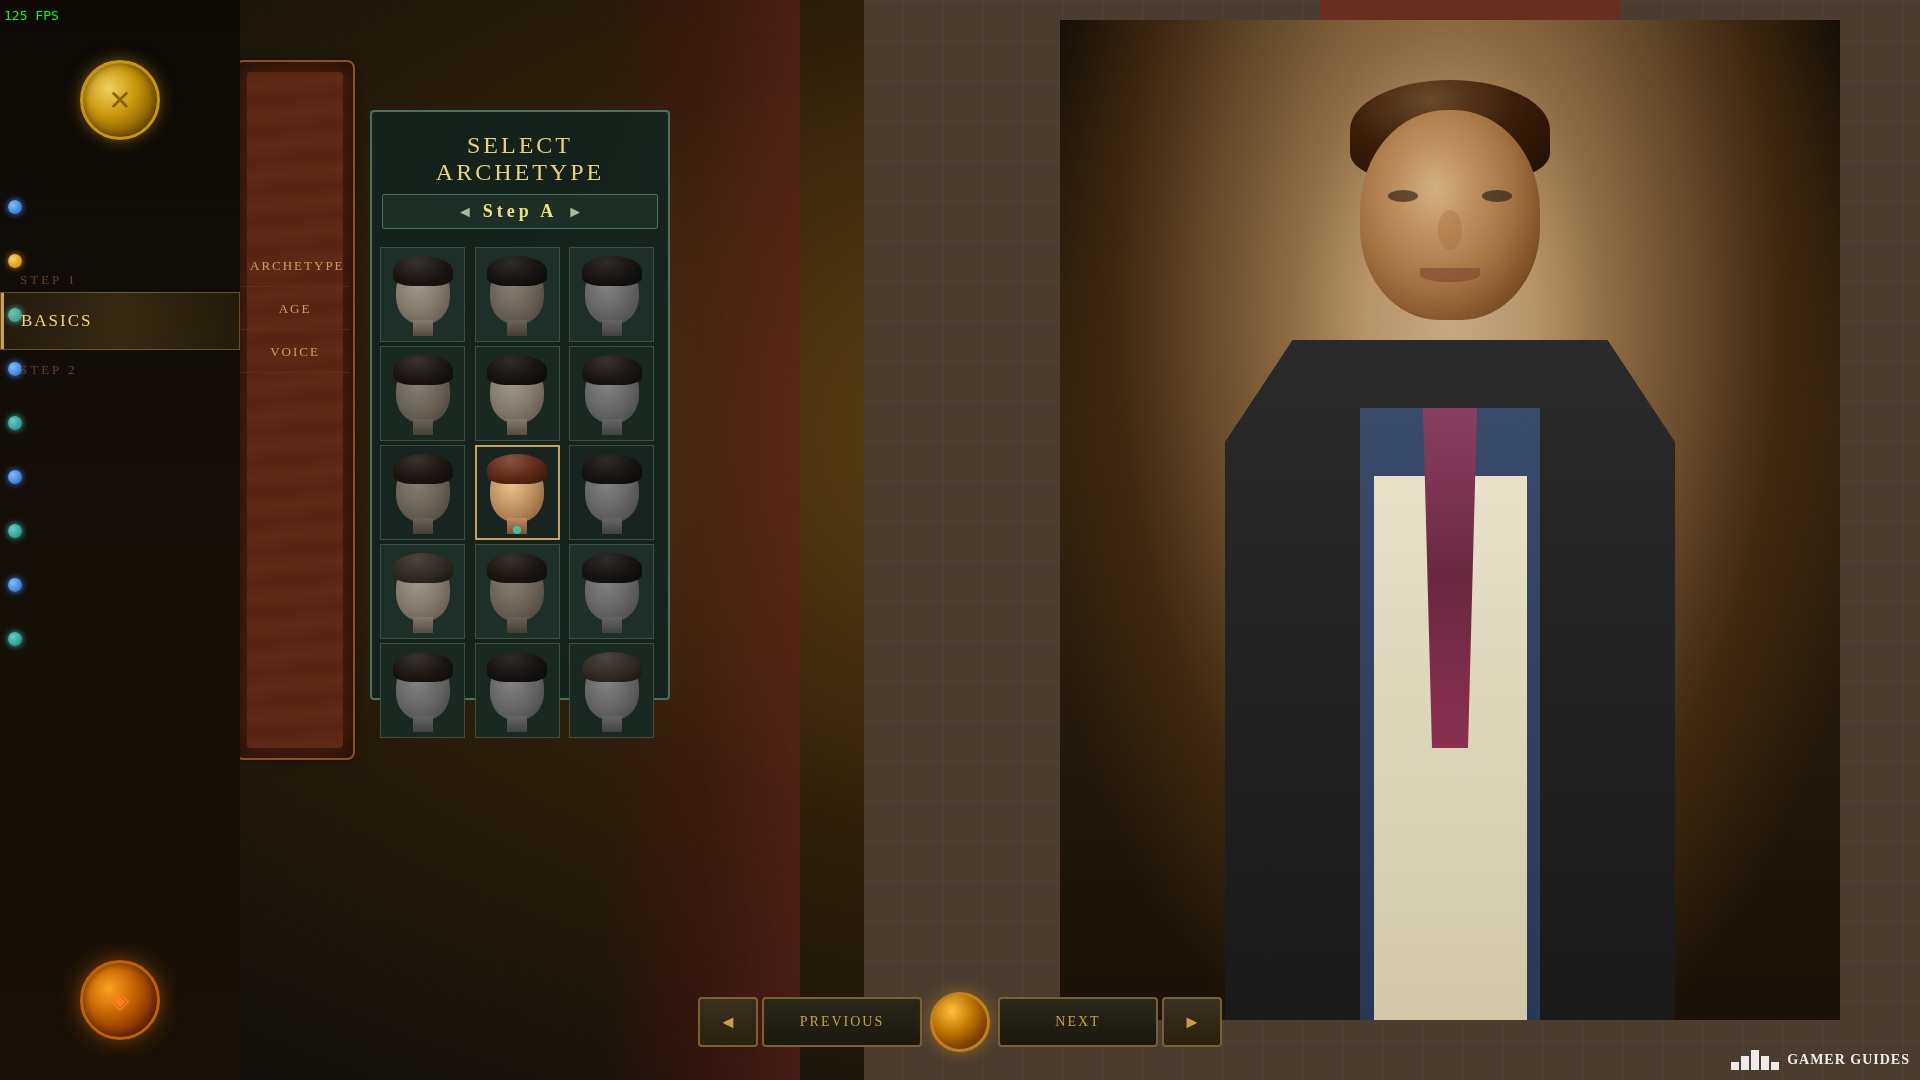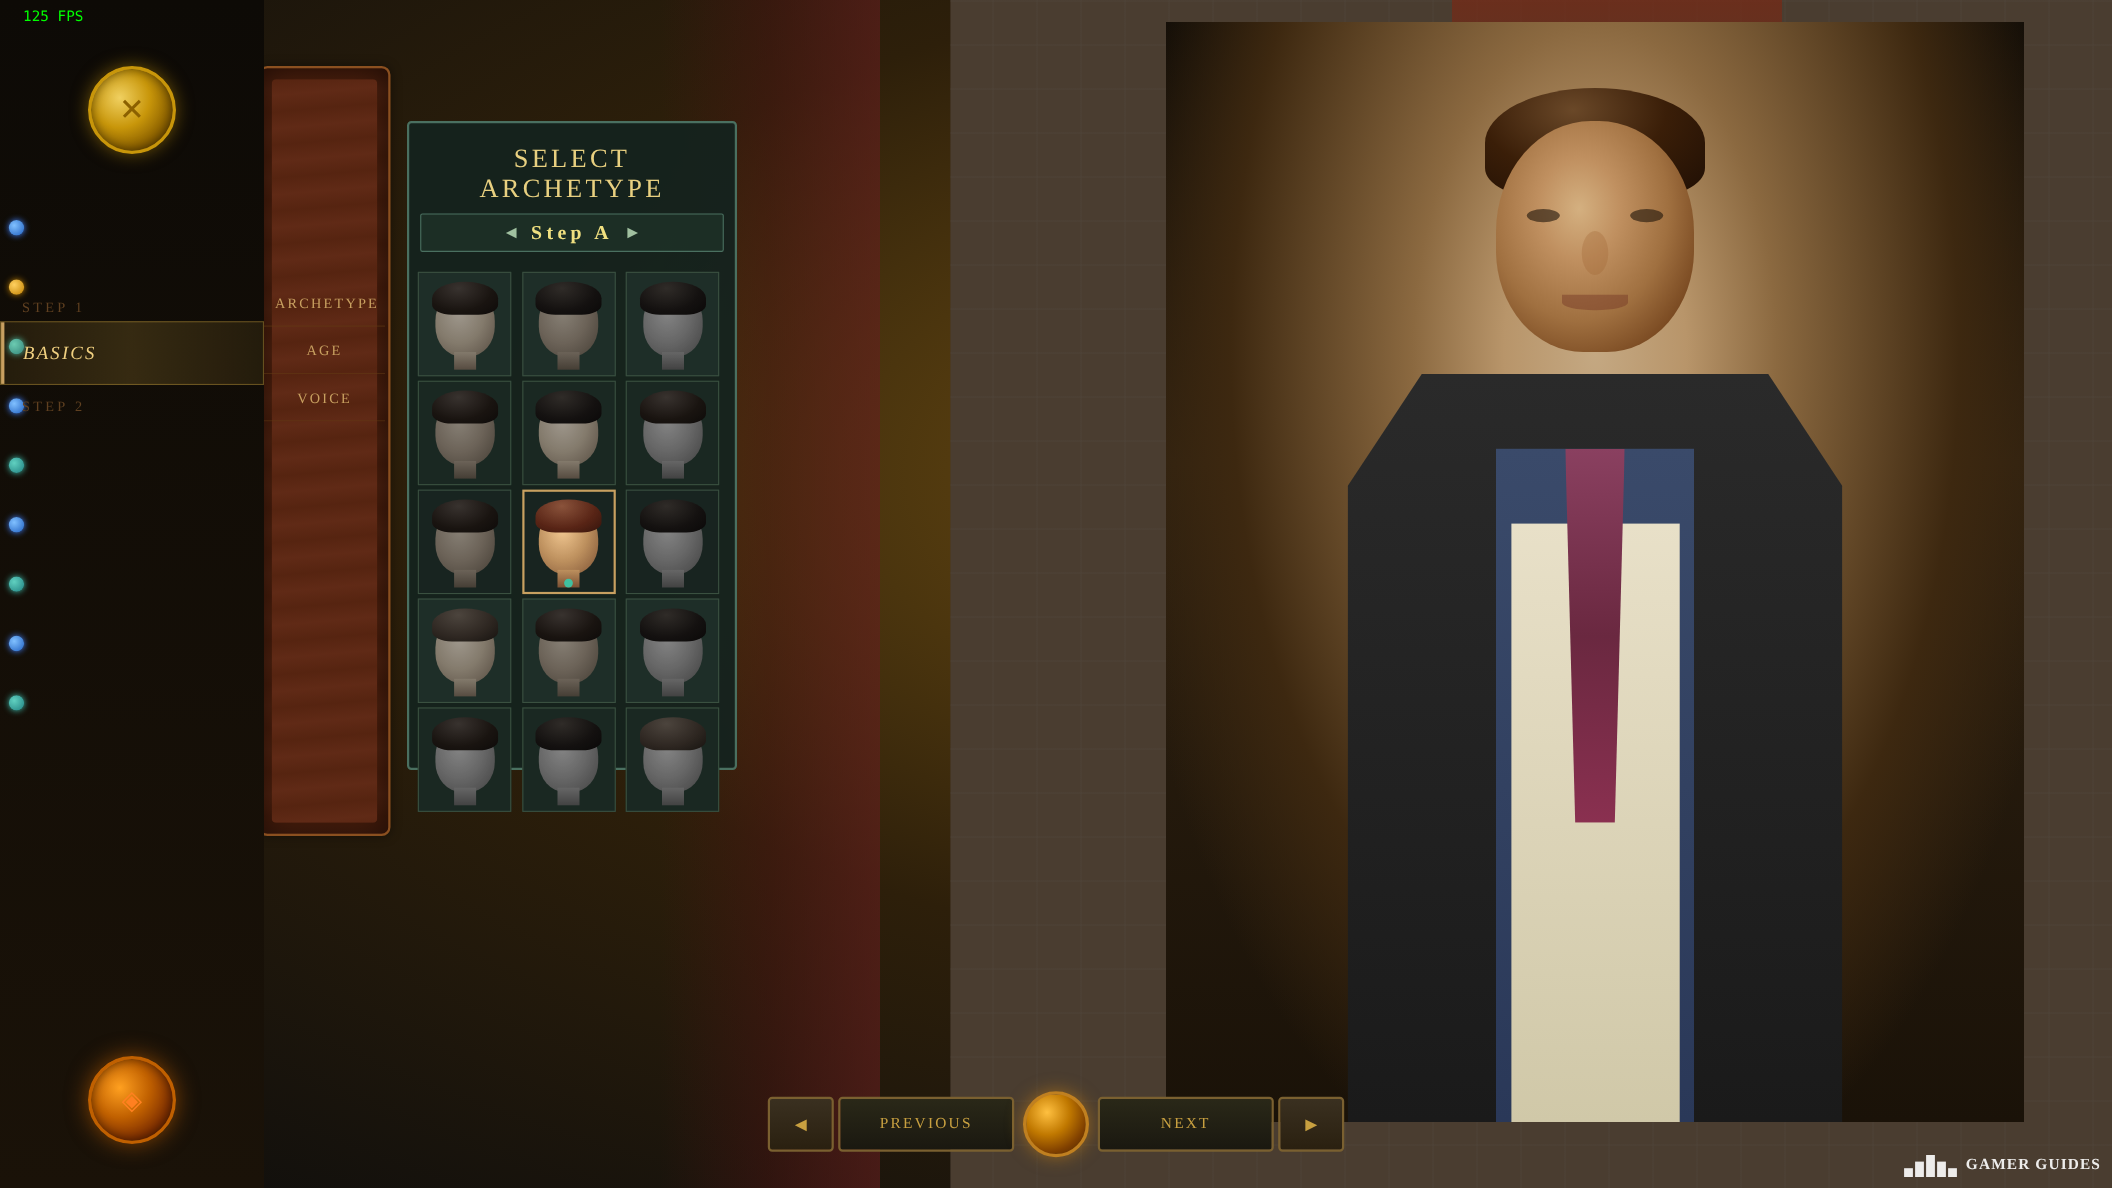--- a/index.html
+++ b/index.html
@@ -79,21 +79,21 @@
       top: 0;
       width: 300px;
       height: 200px;
       background: linear-gradient(180deg, rgba(120,40,20,0.7) 0%, transparent 100%);
     }
 
     
     .fps-counter {
       position: absolute;
       top: 8px;
-      left: 21px;
+      left: 4px;
       color: #00ff00;
       font-size: 13px;
       font-family: monospace;
       z-index: 100;
     }
 
     
     .left-sidebar {
       position: absolute;
       left: 0;
@@ -158,21 +158,20 @@
     .menu-item {
       width: 100%;
       padding: 18px 20px;
       color: #c8a060;
       font-size: 17px;
       letter-spacing: 2px;
       text-transform: uppercase;
       font-family: 'Georgia', serif;
       cursor: pointer;
       position: relative;
-      font-style: italic;
     }
 
     .menu-item.active {
       background: linear-gradient(90deg, rgba(200,160,60,0.1), rgba(200,160,60,0.2), rgba(200,160,60,0.1));
       border: 1px solid rgba(200,160,60,0.4);
       color: #f0d080;
     }
 
     .menu-item.active::before {
       content: '';
@@ -243,21 +242,21 @@
           rgba(80,30,5,0.4) 30px
         );
       background-color: #5a2818;
       border-radius: 4px;
     }
 
     
     .sub-menu {
       position: absolute;
       left: 240px;
-      top: 256px;
+      top: 246px;
       width: 110px;
       display: flex;
       flex-direction: column;
       gap: 2px;
       z-index: 11;
     }
 
     .sub-menu-item {
       padding: 12px 10px;
       color: #c8a060;

